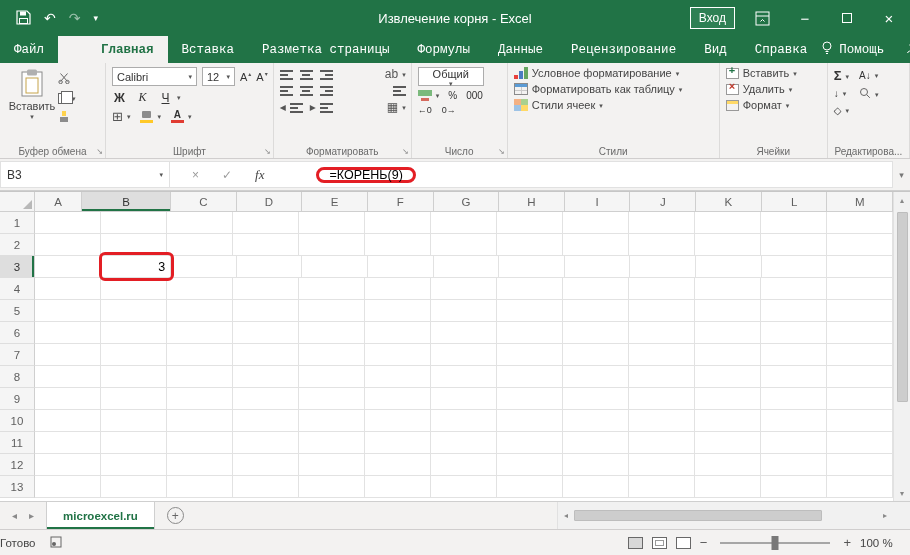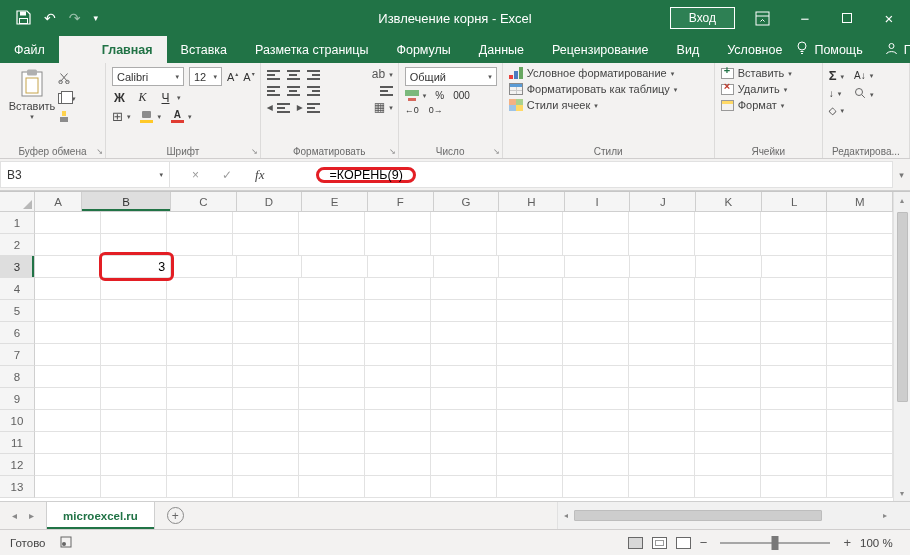--- a/index.html
+++ b/index.html
@@ -8,27 +8,27 @@
   .app{width:910px;height:555px;display:flex;flex-direction:column;overflow:hidden;}
 
   
   .titlebar{height:36px;background:#217346;display:flex;align-items:center;color:#fff;position:relative;flex:0 0 36px;}
   .qat{display:flex;align-items:center;gap:13px;padding-left:16px;z-index:2;}
   .qat-btn{font-size:14px;line-height:14px;color:#fff;cursor:default;}
   .qat-btn.dim{opacity:.55;}
   .qat-btn.sm{font-size:9px;}
   .win-title{position:absolute;left:0;right:0;text-align:center;font-size:13px;pointer-events:none;}
   .tb-right{margin-left:auto;display:flex;align-items:center;z-index:2;}
-  .signin{border:1px solid #fff;background:#2e8054;color:#fff;font-size:12px;padding:3px 18px;margin-right:20px;}
+  .signin{border:1px solid #fff;background:#2e8054;color:#fff;font-size:12px;padding:3px 8px;margin-right:20px;}
   .ribbon-opts{margin-right:14px;display:flex;}
   .win-btn{width:42px;height:36px;display:flex;align-items:center;justify-content:center;font-size:15px;}
   .maxbox{width:10px;height:10px;border:1px solid #fff;display:inline-block;}
 
   
-  .tabrow{height:27px;background:#217346;display:flex;align-items:stretch;color:#fff;flex:0 0 27px;font-size:12.5px;}
+  .tabrow{height:27px;background:#217346;display:flex;align-items:stretch;color:#fff;flex:0 0 27px;font-size:12.5px;font-family:Liberation Mono, monospace;}
   .tabs{display:flex;}
   .tab{padding:0 14px;display:flex;align-items:center;white-space:nowrap;}
   .tab.active{background:#f3f2f1;color:#217346;font-weight:bold;padding-left:43px;}
   .tab-right{margin-left:auto;display:flex;align-items:center;gap:22px;padding-right:16px;}
   .tr-item{display:flex;align-items:center;gap:6px;}
 
   
   .ribbon{height:96px;background:#f3f2f1;border-bottom:1px solid #d0cece;display:flex;flex:0 0 96px;font-size:11px;color:#444;}
   .grp{position:relative;border-right:1px solid #dcdbda;padding:4px 5px 15px 6px;}
   .grp-label{position:absolute;bottom:1px;left:0;right:0;text-align:center;font-size:10px;color:#6a6a6a;white-space:nowrap;overflow:hidden;}
@@ -132,21 +132,21 @@
   .sheet-tab{background:#fff;display:flex;align-items:center;padding:0 16px;font-size:11.5px;color:#217346;font-weight:bold;border-right:1px solid #cfcfcf;border-left:1px solid #cfcfcf;box-shadow:inset 0 -2px 0 #217346;}
   .newsheet{width:17px;height:17px;border-radius:50%;border:1px solid #8a8a8a;color:#666;display:flex;align-items:center;justify-content:center;font-size:12px;margin:auto 0 auto 12px;}
   .hscroll{margin-left:auto;width:336px;background:#f1f1f1;border-left:1px solid #e1e1e1;display:flex;align-items:center;font-size:8px;color:#888;}
   .harr{width:16px;display:flex;align-items:center;justify-content:center;}
   .htrack{flex:1;height:100%;display:flex;align-items:center;}
   .hthumb{height:11px;width:82%;background:#cdcdcd;border:1px solid #bdbdbd;border-radius:1px;}
   .hcorner{width:17px;background:#f1f1f1;}
 
   
   .statusbar{height:26px;flex:0 0 26px;background:#f3f2f1;border-top:1px solid #d0cece;display:flex;align-items:center;font-size:11.5px;color:#444;}
-  .st-left{display:flex;align-items:center;gap:14px;padding-left:10px;}
+  .st-left{display:flex;align-items:center;gap:14px;}
   .st-right{margin-left:auto;display:flex;align-items:center;gap:9px;padding-right:10px;}
   .vw{width:15px;height:12px;border:1px solid #686868;background:#fff;}
   .vw.active{background:#d8d8d8;}
   .vw.pl{box-shadow:inset 0 0 0 2px #fff,inset 0 0 0 3px #9a9a9a;}
   .vw.pb{background:linear-gradient(#fff,#fff),linear-gradient(#9a9a9a,#9a9a9a) 0 5px/15px 1px no-repeat;}
   .zoomtrack{width:110px;height:2px;background:#a6a6a6;position:relative;margin:0 4px;}
   .zoomthumb{position:absolute;left:50%;top:-6px;width:7px;height:14px;background:#787878;transform:translateX(-50%);}
   .zoomsign{font-size:13px;color:#555;}
   .zoomval{min-width:40px;}
 </style>
@@ -189,21 +189,21 @@
   <div class="tabrow">
     <div class="tabs">
         <div class="tab">Файл</div>
         <div class="tab active">Главная</div>
         <div class="tab">Вставка</div>
         <div class="tab">Разметка страницы</div>
         <div class="tab">Формулы</div>
         <div class="tab">Данные</div>
         <div class="tab">Рецензирование</div>
         <div class="tab">Вид</div>
-        <div class="tab">Условное</div>
+        <div class="tab">Справка</div>
       </div>
     <div class="tab-right">
       <div class="tr-item">
         <span>
           <svg width="12" height="14" viewBox="0 0 12 14">
               <circle cx="6" cy="5" r="4" fill="none" stroke="#fff"></circle>
               <path d="M4.5 10.5h3M5 12.5h2" stroke="#fff"></path>
             </svg>
         </span>
         <span>Помощь</span>
@@ -248,21 +248,21 @@
           </span>
         <span class="ic-brush"></span>
       </div>
       <span class="grp-label">Буфер обмена</span>
       <span class="launcher">↘</span>
     </div>
 
     <div class="grp grp-font">
       <div class="rows">
         <div class="ri">
-          <div class="combo" style="width:72px;">
+          <div class="combo" style="width:85px;">
               <span>Calibri</span>
               <span class="chev">▾</span>
             </div>
           <div class="combo" style="width:33px;">
               <span>12</span>
               <span class="chev">▾</span>
             </div>
           <span class="grow">
               <span>А</span>
               <span class="chev">▴</span>
@@ -334,21 +334,21 @@
             </span>
         </div>
       </div>
       <span class="grp-label">Форматировать</span>
       <span class="launcher">↘</span>
     </div>
 
     <div class="grp grp-num">
       <div class="rows">
         <div class="ri">
-          <div class="combo" style="width:92px;">
+          <div class="combo" style="width:66px;flex-direction:column;">
               <span>Общий</span>
               <span class="chev">▾</span>
             </div>
         </div>
         <div class="ri" style="gap:9px;">
           <span class="lbl-btn">
               <span class="ic-money"></span>
               <span class="chev">▾</span>
             </span>
           <span class="numtxt">%</span>

